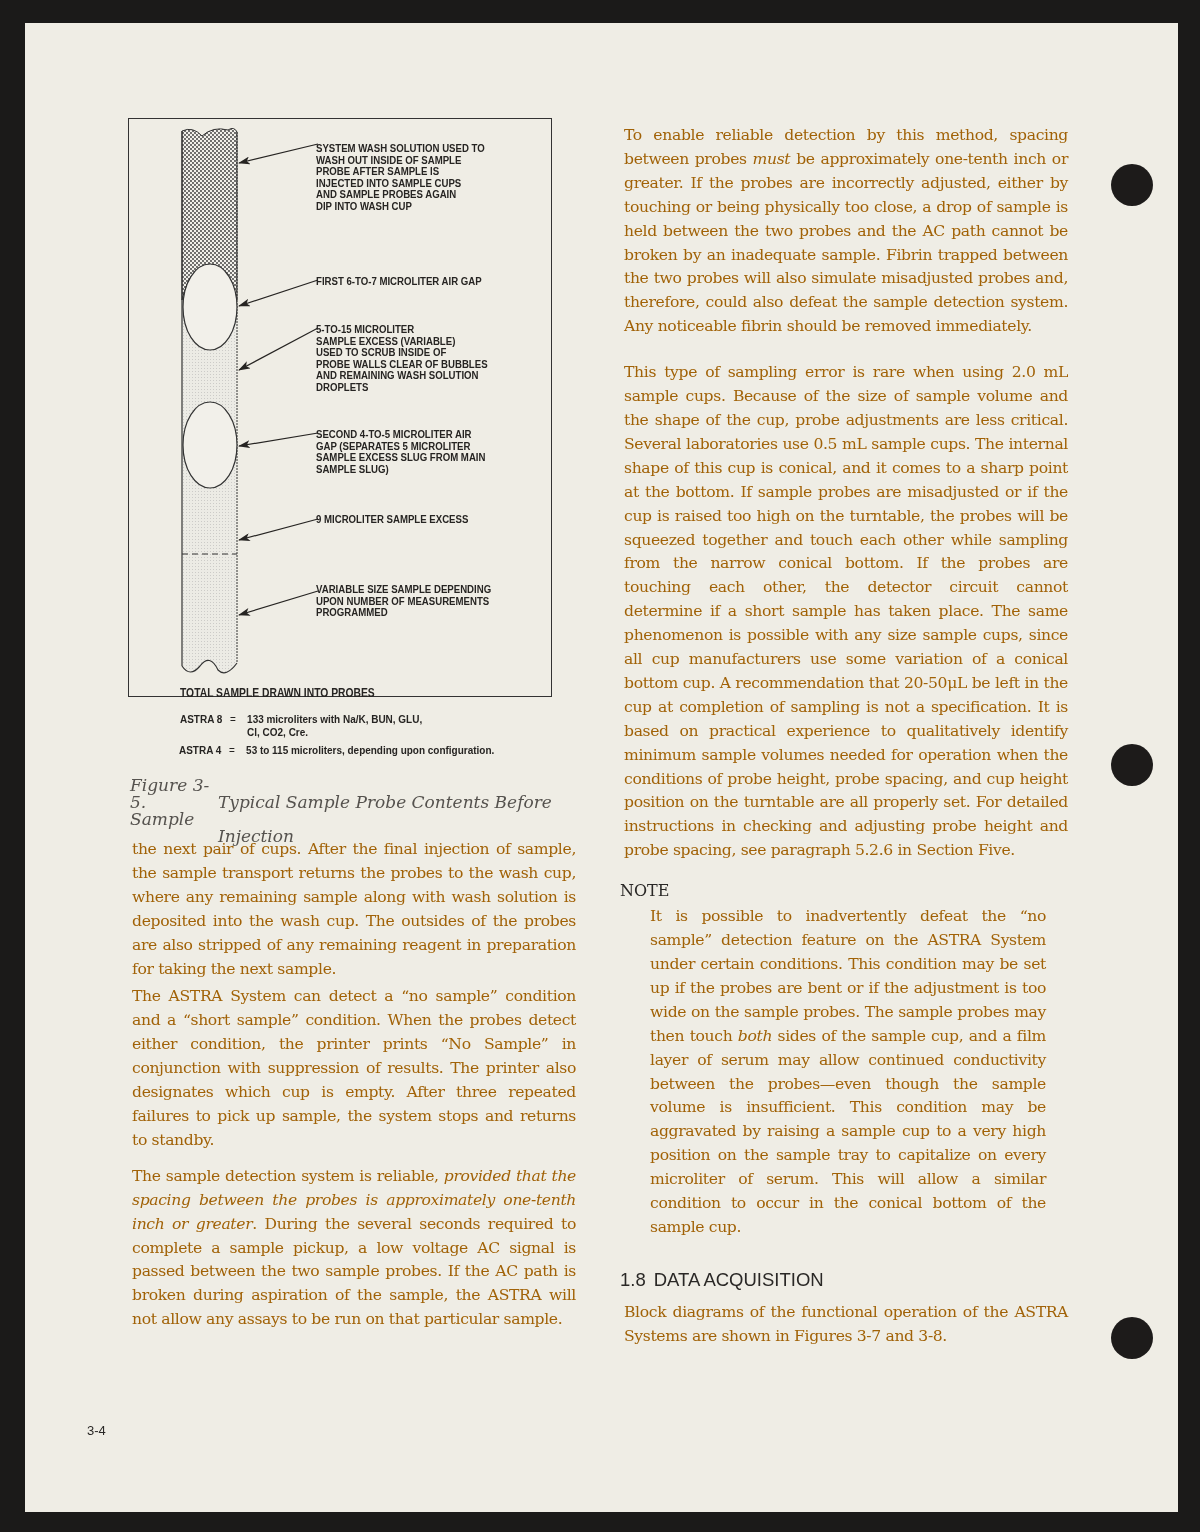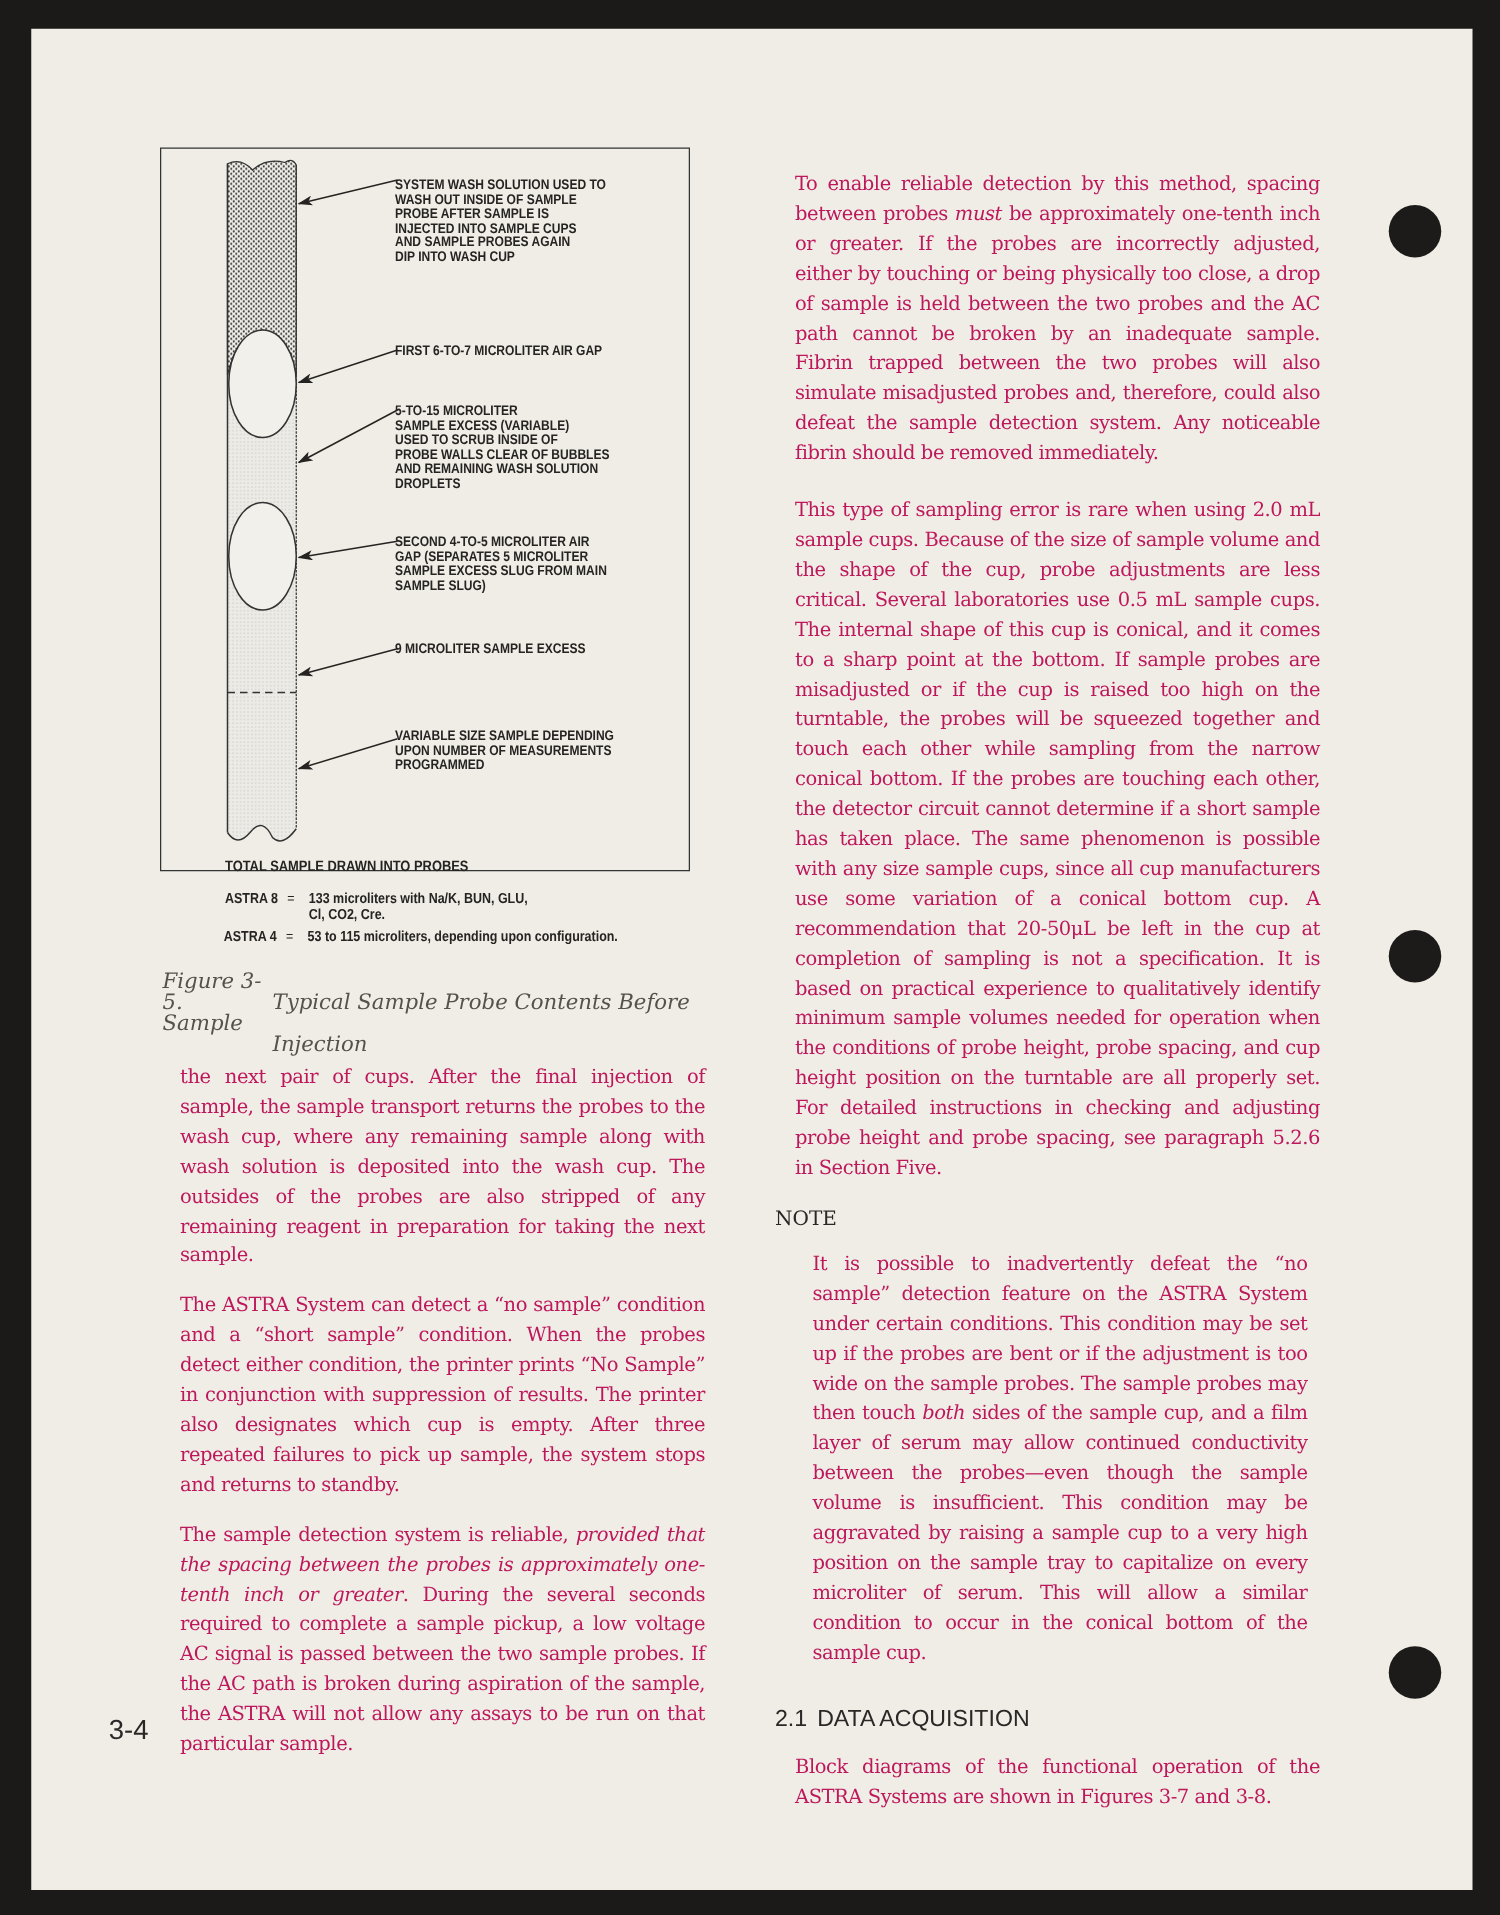--- a/index.html
+++ b/index.html
@@ -1,20 +1,20 @@
 <!DOCTYPE html>
 <html><head>
 <meta charset="utf-8">
 <style>
   html, body { margin:0; padding:0; }
   body { width:1200px; height:1532px; background:#1b1a19; position:relative; overflow:hidden; }
   .page { position:absolute; left:25px; top:23px; width:1153px; height:1489px; background:#efede5; }
   .sans { font-family:"Liberation Sans", "DejaVu Sans", sans-serif; }
   .col { position:absolute; color:#2a2826; }
-  p.body { margin:16px; font-family:"DejaVu Serif","Liberation Serif",serif; font-size:15.6px; line-height:23.9px; text-align:justify; letter-spacing:-0.35px; color:#be185d; }
+  p.body { margin:4px; font-family:"DejaVu Serif","Liberation Serif",serif; font-size:15.6px; line-height:23.9px; text-align:justify; letter-spacing:-0.35px; color:#a16207; }
   .figbox { position:absolute; left:103px; top:95px; width:424px; height:579px; border:1.5px solid #333; box-sizing:border-box; }
   .figlabel { position:absolute; font-family:"Liberation Sans","DejaVu Sans",sans-serif; font-weight:bold; font-size:11.2px; line-height:11.6px; color:#262422; transform:scaleX(0.86); transform-origin:left top; white-space:nowrap; }
   .caption { position:absolute; left:105px; top:754px; width:440px; font-family:"DejaVu Serif","Liberation Serif",serif; font-style:italic; font-size:17px; line-height:17px; color:#55524e; }
   .caption .num { display:inline-block; width:88px; }
   .caption .l2 { padding-left:88px; }
   h3.sec { margin:0; font-family:"Liberation Sans","DejaVu Sans",sans-serif; font-weight:normal; font-size:18.5px; color:#2a2826; }
   .hole { position:absolute; width:42px; height:42px; border-radius:50%; background:#1d1b1a; }
   .note-title { text-align:left; font-family:"DejaVu Serif","Liberation Serif",serif; font-size:16px; }
 </style>
 </head>
@@ -134,20 +134,20 @@
     <p class="body" style="margin-top:22px;">This type of sampling error is rare when using 2.0 mL sample cups. Because of the size of sample volume and the shape of the cup, probe adjustments are less critical. Several laboratories use 0.5 mL sample cups. The internal shape of this cup is conical, and it comes to a sharp point at the bottom. If sample probes are misadjusted or if the cup is raised too high on the turntable, the probes will be squeezed together and touch each other while sampling from the narrow conical bottom. If the probes are touching each other, the detector circuit cannot determine if a short sample has taken place. The same phenomenon is possible with any size sample cups, since all cup manufacturers use some variation of a conical bottom cup. A recommendation that 20-50μL be left in the cup at completion of sampling is not a specification. It is based on practical experience to qualitatively identify minimum sample volumes needed for operation when the conditions of probe height, probe spacing, and cup height position on the turntable are all properly set. For detailed instructions in checking and adjusting probe height and probe spacing, see paragraph 5.2.6 in Section Five.</p>
 
     <div style="margin-top:18px;">
       <div class="note-title" style="margin-bottom:5px;">NOTE</div>
       <p class="body" style="margin-left:30px; margin-right:26px;">
         <span>It is possible to inadvertently defeat the “no sample” detection feature on the ASTRA System under certain conditions. This condition may be set up if the probes are bent or if the adjustment is too wide on the sample probes. The sample probes may then touch </span><em>both</em><span> sides of the sample cup, and a film layer of serum may allow continued conductivity between the probes—even though the sample volume is insufficient. This condition may be aggravated by raising a sample cup to a very high position on the sample tray to capitalize on every microliter of serum. This will allow a similar condition to occur in the conical bottom of the sample cup.</span>
       </p>
     </div>
 
     <h3 class="sec" style="margin-top:29px; margin-bottom:10px;">
-      <span style="margin-right:8px;">2.1</span><span>DATA ACQUISITION</span>
+      <span style="margin-right:8px;">1.8</span><span>DATA ACQUISITION</span>
     </h3>
 
     <p class="body">Block diagrams of the functional operation of the ASTRA Systems are shown in Figures 3-7 and 3-8.</p>
   </div>
 
-  <div class="sans" style="position:absolute; left:62px; top:1348px; font-size:22px; color:#2a2826;">3-4</div>
+  <div class="sans" style="position:absolute; left:62px; top:1400px; font-size:13px; color:#2a2826;">3-4</div>
 </div>
 
 </body></html>

